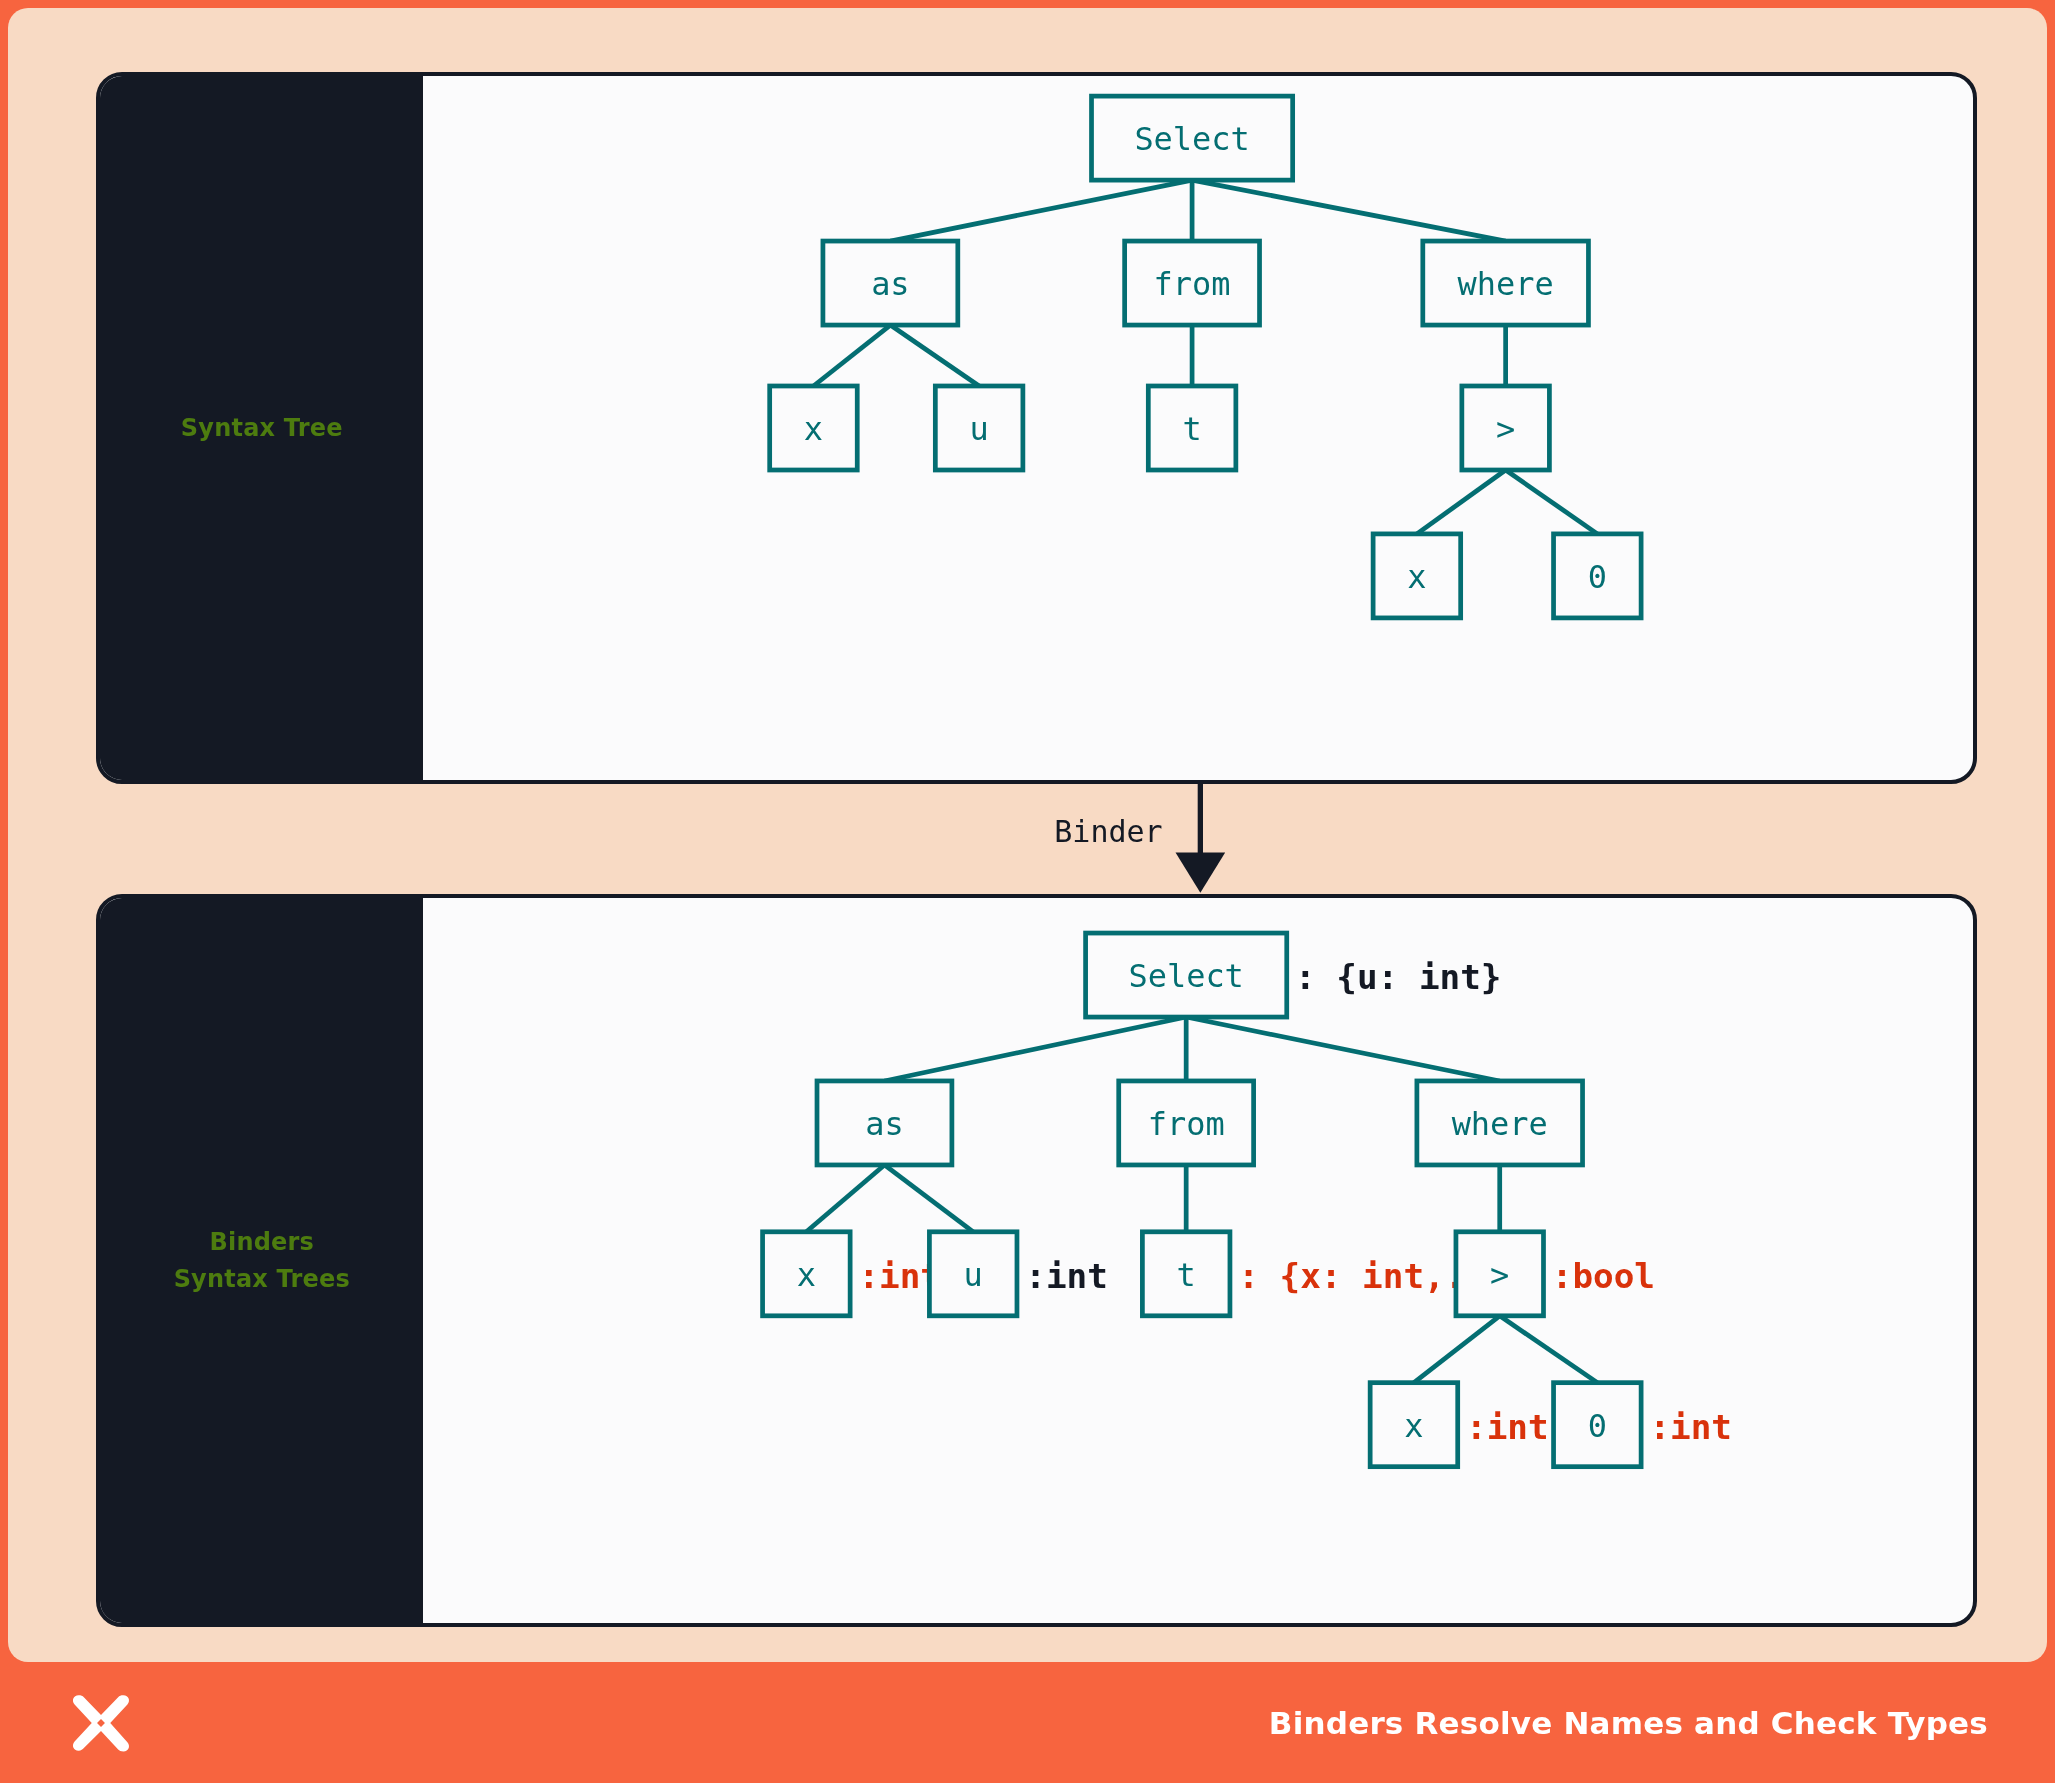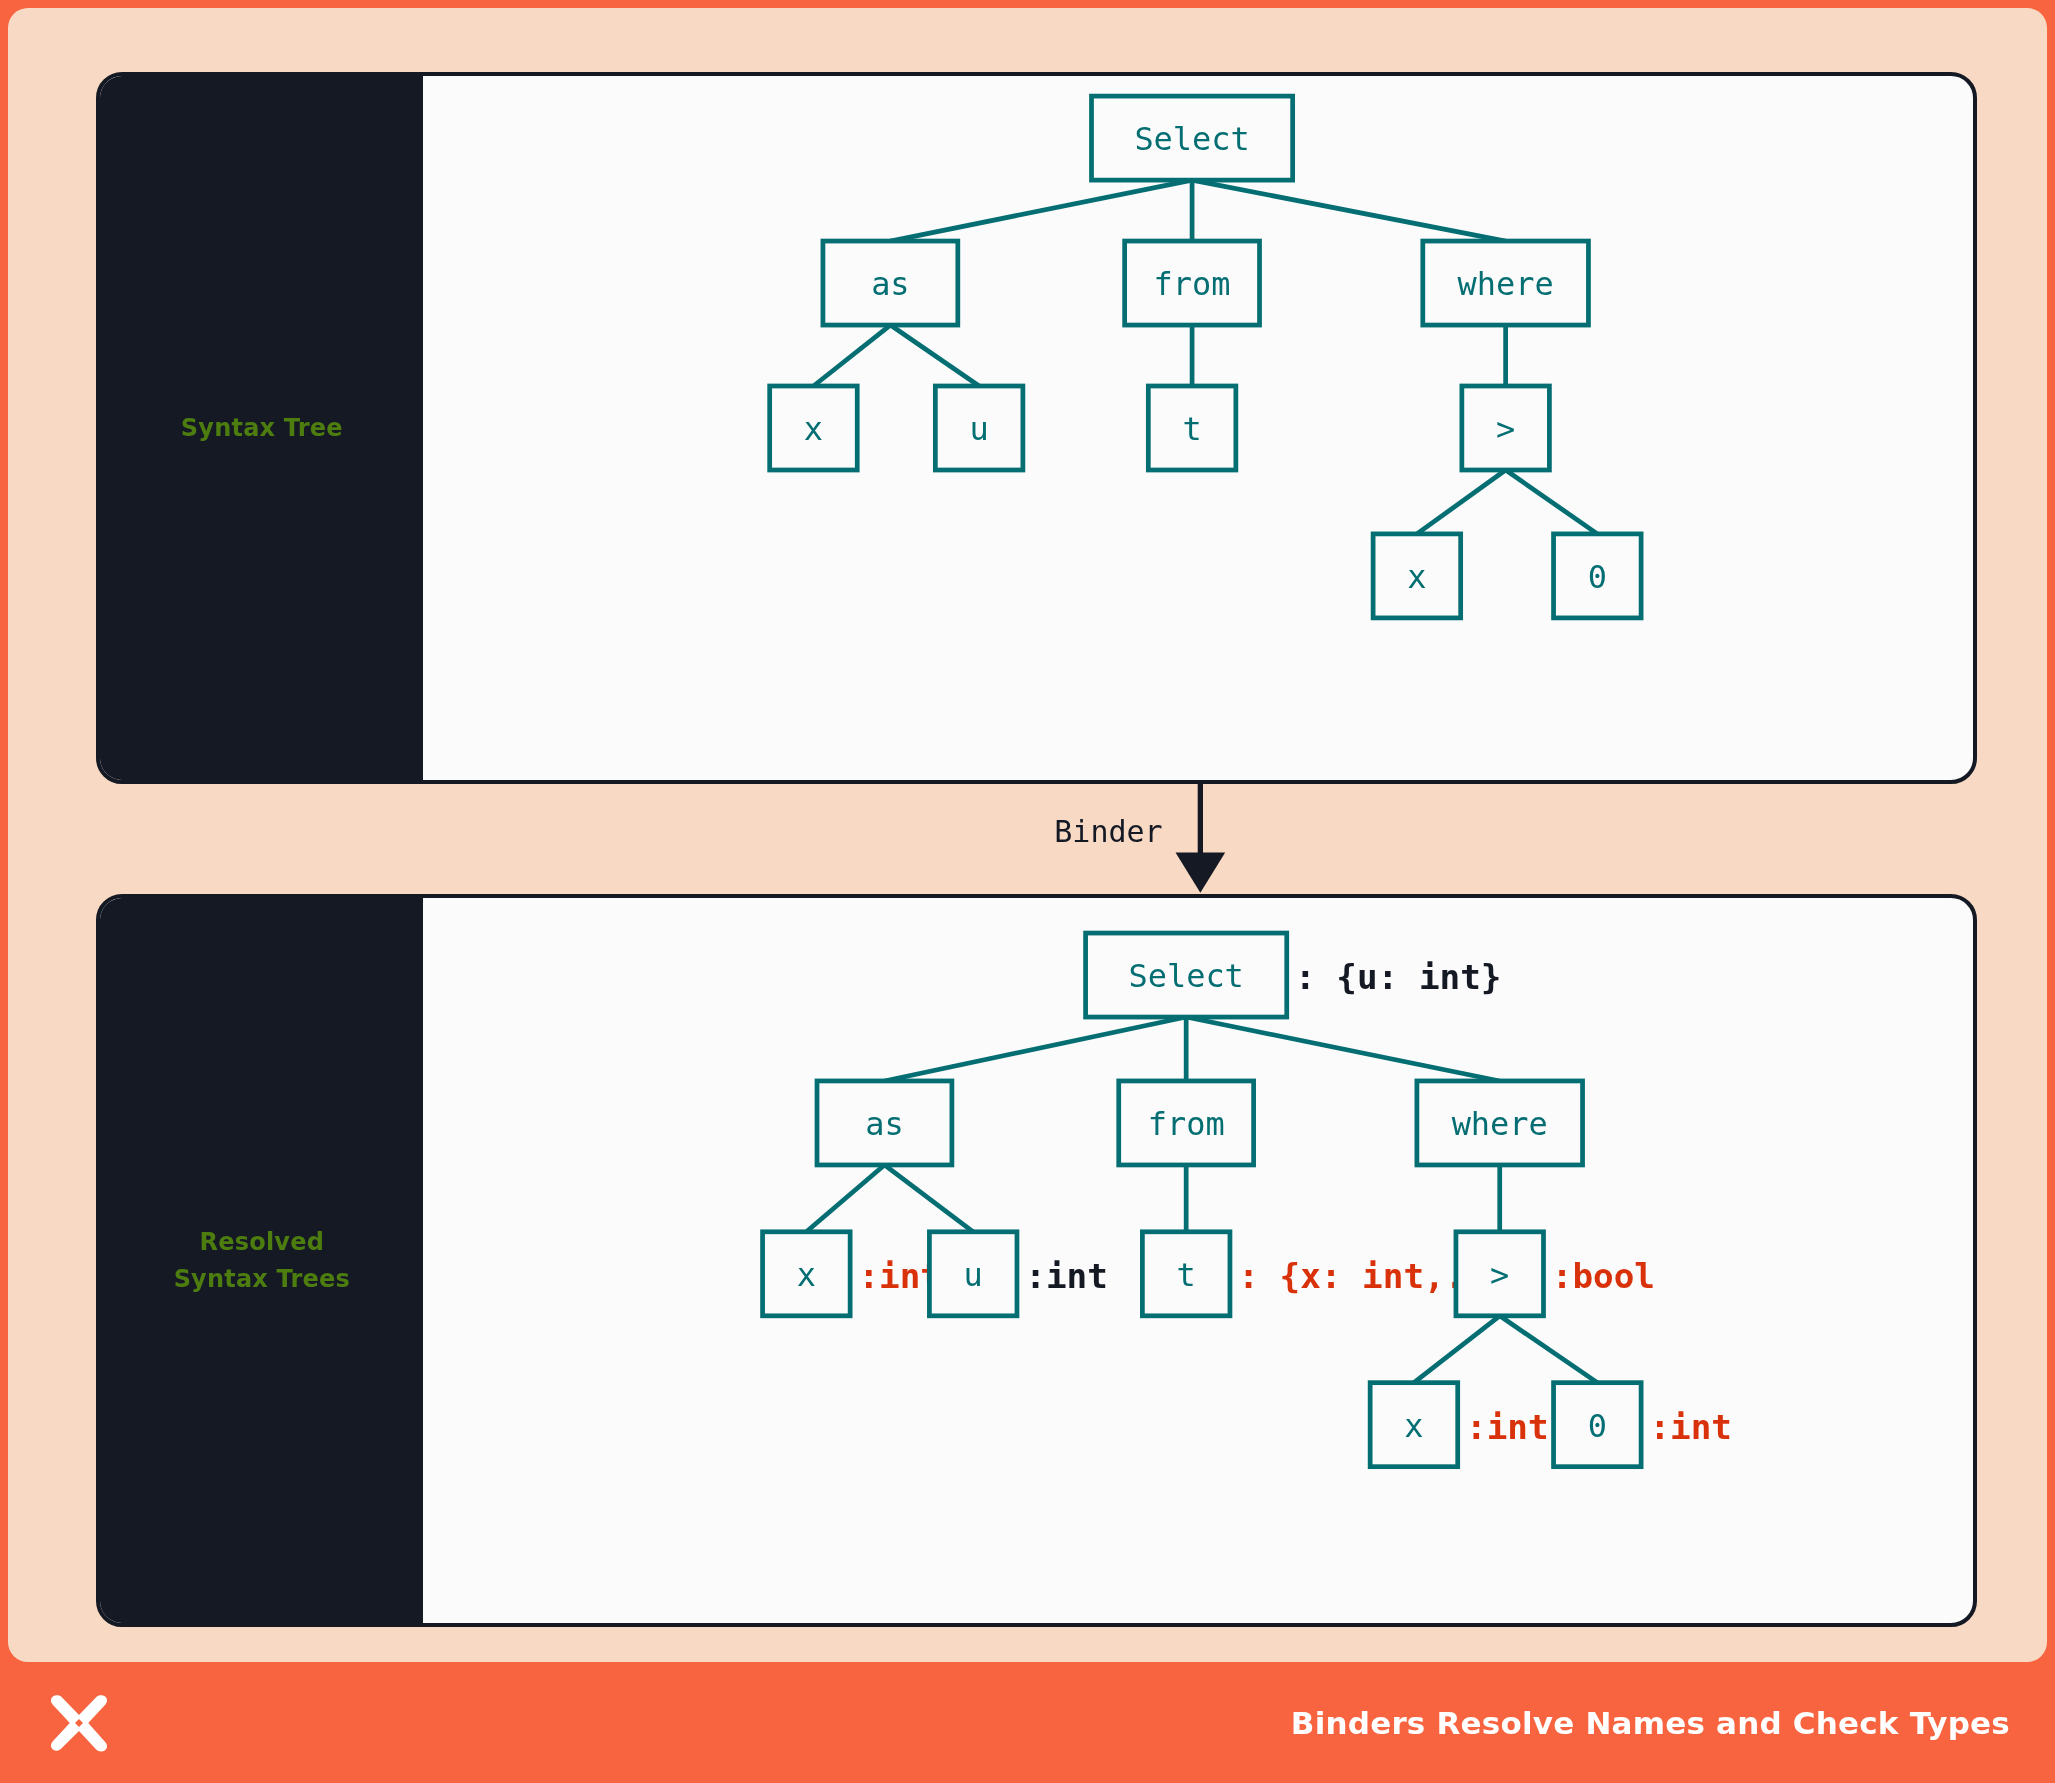--- a/index.html
+++ b/index.html
@@ -107,21 +107,21 @@
   #footer {
     position: absolute;
     left: 0;
     right: 0;
     bottom: 0;
     height: 122px;
     background: #F7643F;
     display: flex;
     align-items: center;
     justify-content: space-between;
-    padding: 0 46px;
+    padding: 0 68px;
     box-sizing: border-box;
   }
   #footer-caption {
     color: #ffffff;
     font-weight: bold;
     font-size: 31px;
     letter-spacing: 0.2px;
     white-space: nowrap;
   }
   #logo-mark { width: 66px; height: 66px; display: block; }
@@ -198,21 +198,21 @@
       <div id="binder-label">Binder</div>
       <svg width="100%" height="100%" viewBox="0 0 3180 186" preserveAspectRatio="none">
         <line x1="1867" y1="0" x2="1867" y2="130" stroke="#141924" stroke-width="9"></line>
         <polygon points="1867,184 1825,116 1909,116" fill="#141924"></polygon>
       </svg>
     </div>
 
     <div class="panel" id="panel-bottom">
       <div class="panel-sidebar">
         <div>
-          <div>Resolved</div>
+          <div>Binders</div>
           <div>Syntax Trees</div>
         </div>
       </div>
       <div class="panel-body">
         <svg class="tree-svg" id="svg-tree-1" viewBox="0 0 2620 1225" preserveAspectRatio="xMidYMid meet">
             <line x1="1290" y1="201" x2="780" y2="309" class="edge" stroke="#046E72"></line>
             <line x1="1290" y1="201" x2="1290" y2="309" class="edge" stroke="#046E72"></line>
             <line x1="1290" y1="201" x2="1820" y2="309" class="edge" stroke="#046E72"></line>
             <line x1="780" y1="451" x2="648" y2="564" class="edge" stroke="#046E72"></line>
             <line x1="780" y1="451" x2="930" y2="564" class="edge" stroke="#046E72"></line>

